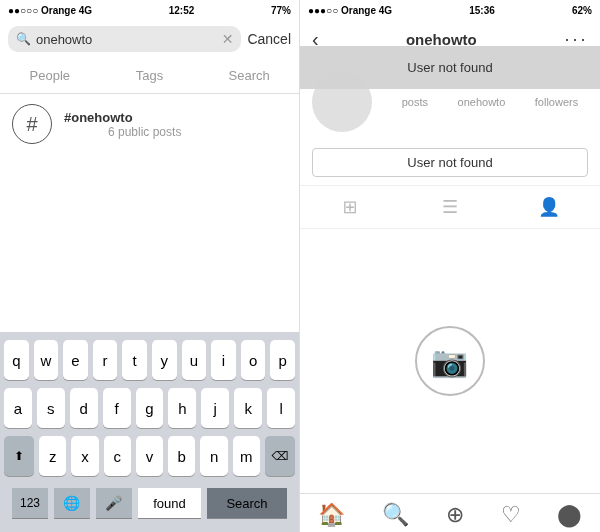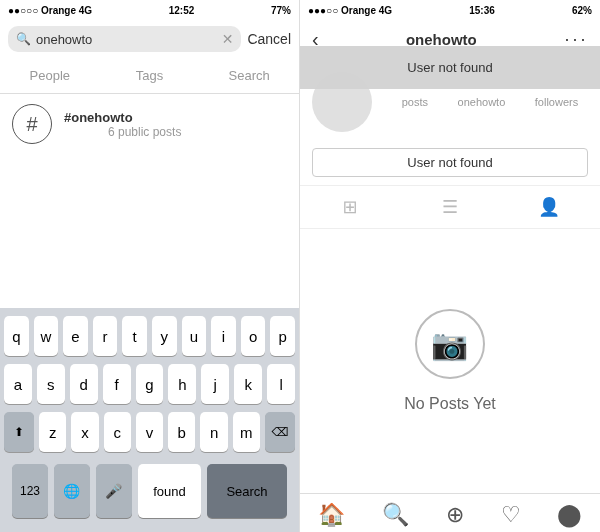--- a/index.html
+++ b/index.html
@@ -130,22 +130,22 @@
     }
     .bottom-bar {
       display: flex;
       background: #d1d5db;
       padding: 4px 8px 8px;
       gap: 6px;
       align-items: center;
     }
     .bottom-key {
       background: #adb5bd;
-      border-radius: 5px;
-      height: 54px;
+      border-radius: 0;
+      height: 30px;
       display: flex; align-items: center; justify-content: center;
       font-size: 14px;
       color: #000;
       cursor: pointer;
       box-shadow: 0 1px 0 #888;
     }
     .bottom-key.num { min-width: 36px; font-size: 12px; }
     .bottom-key.globe { min-width: 36px; }
     .bottom-key.mic { min-width: 36px; }
     .bottom-key.space { flex: 1; font-size: 13px; background: #fff; color: #000; }
@@ -393,21 +393,20 @@
   <div class="user-not-found-btn">User not found</div>
 
   <div class="view-tabs">
     <div class="view-tab">⊞</div>
     <div class="view-tab">☰</div>
     <div class="view-tab">👤</div>
   </div>
 
   <div class="no-posts-area">
     <div class="camera-circle">📷</div>
-    <span class="no-posts-label">No Posts Yet</span>
   </div>
 
   <div class="bottom-nav">
     <span class="nav-icon">🏠</span>
     <span class="nav-icon active">🔍</span>
     <span class="nav-icon">⊕</span>
     <span class="nav-icon">♡</span>
     <span class="nav-icon">⬤</span>
   </div>
 

